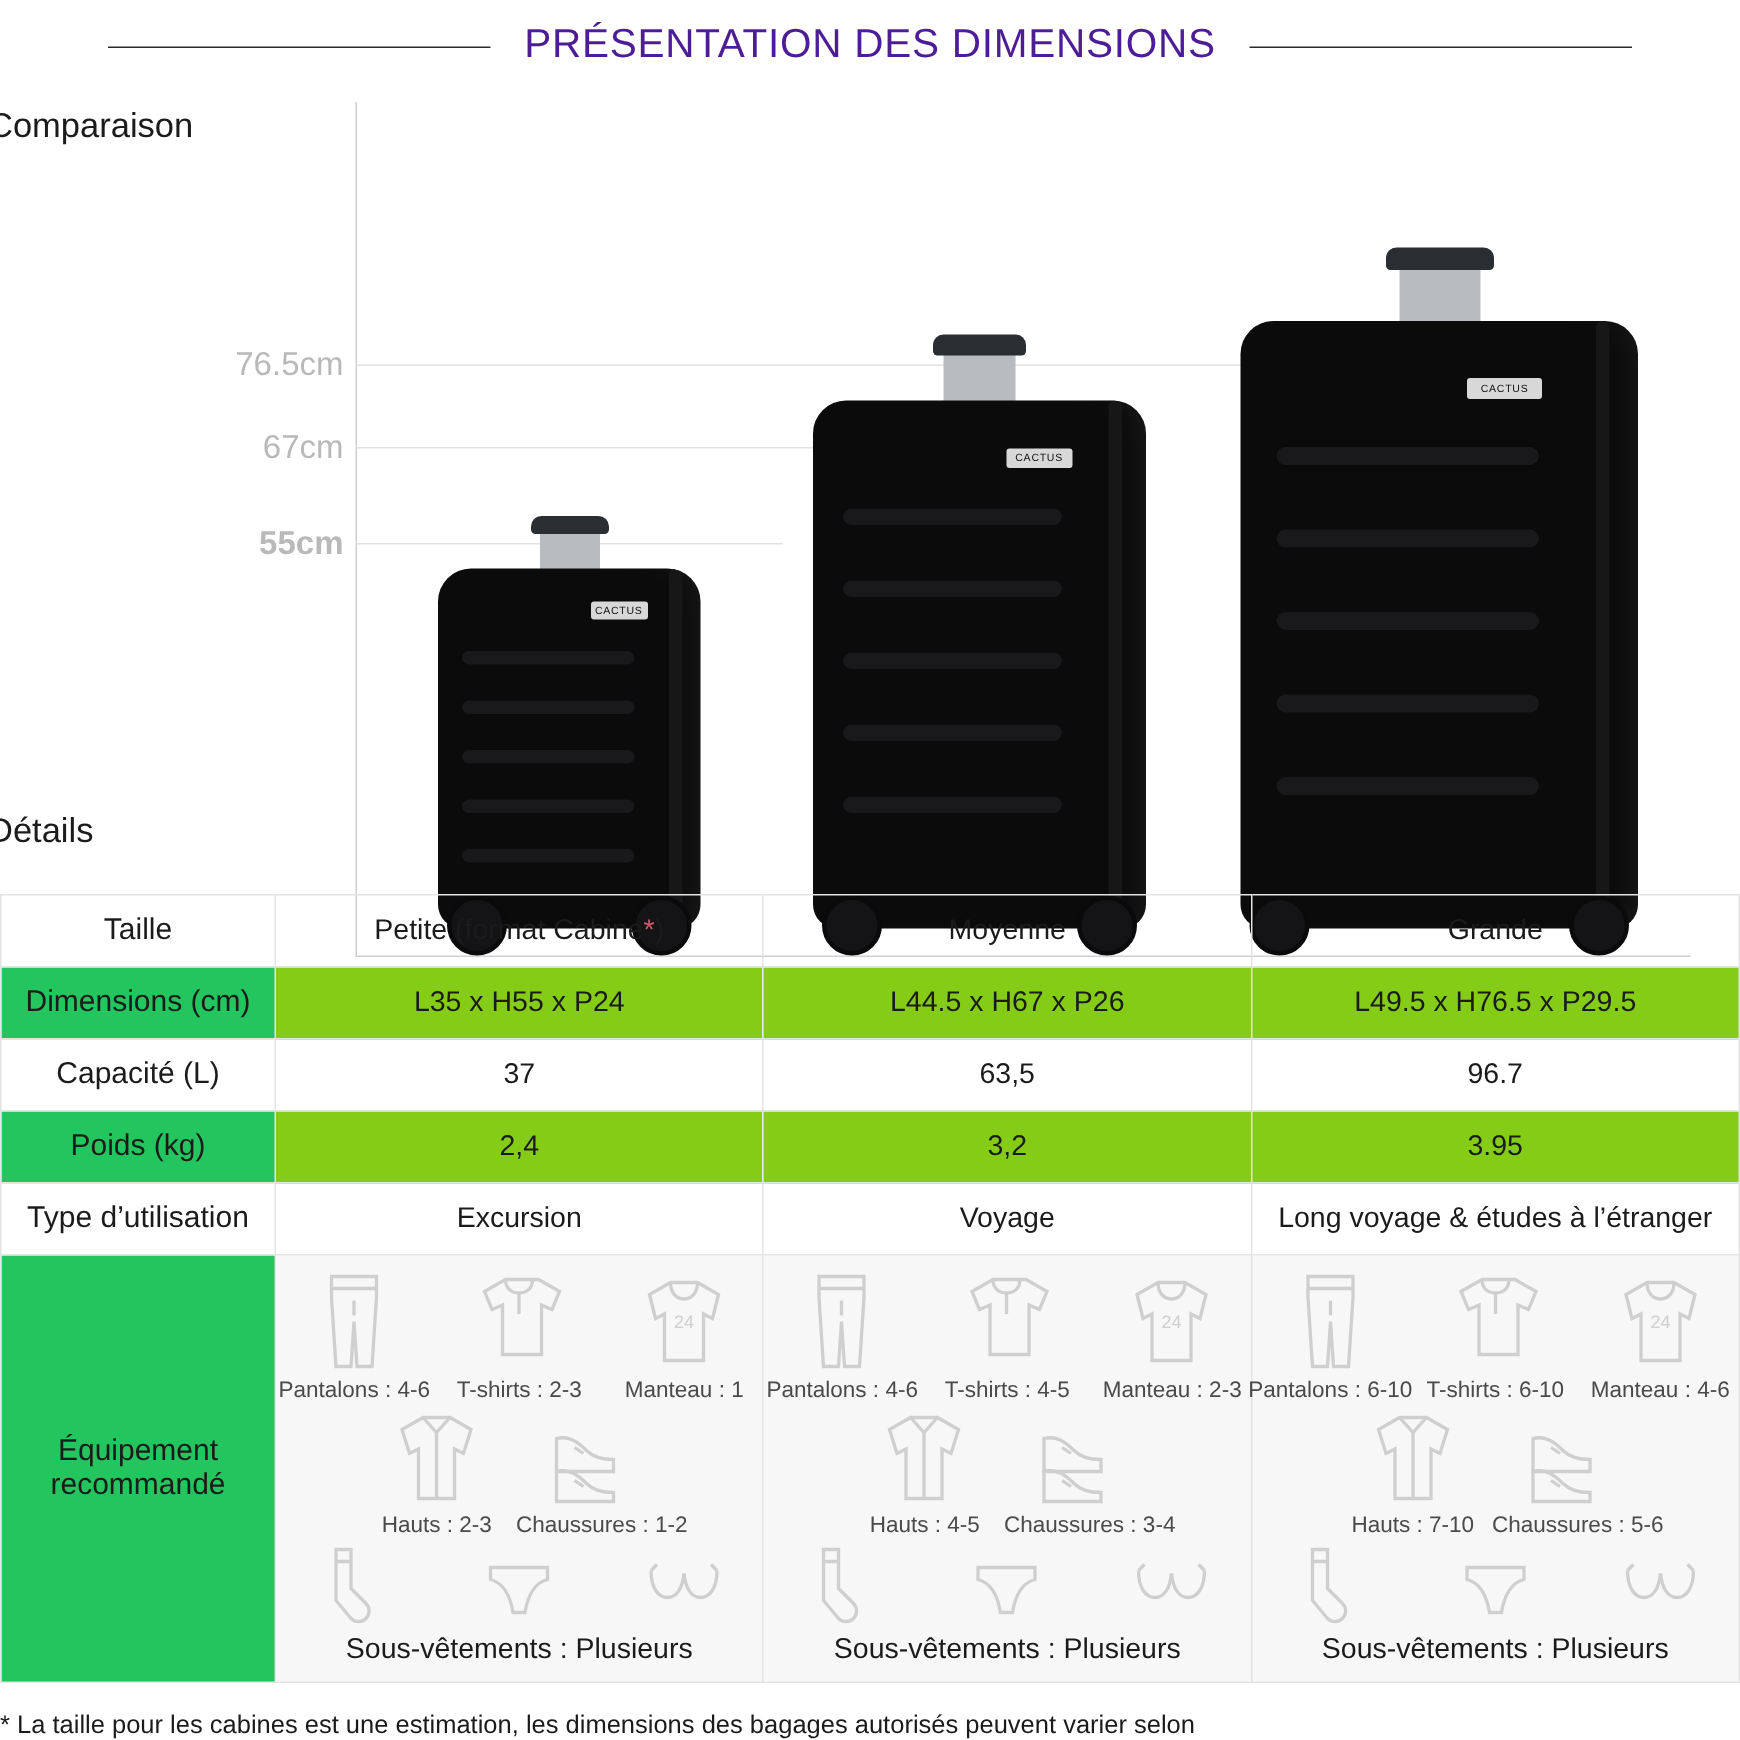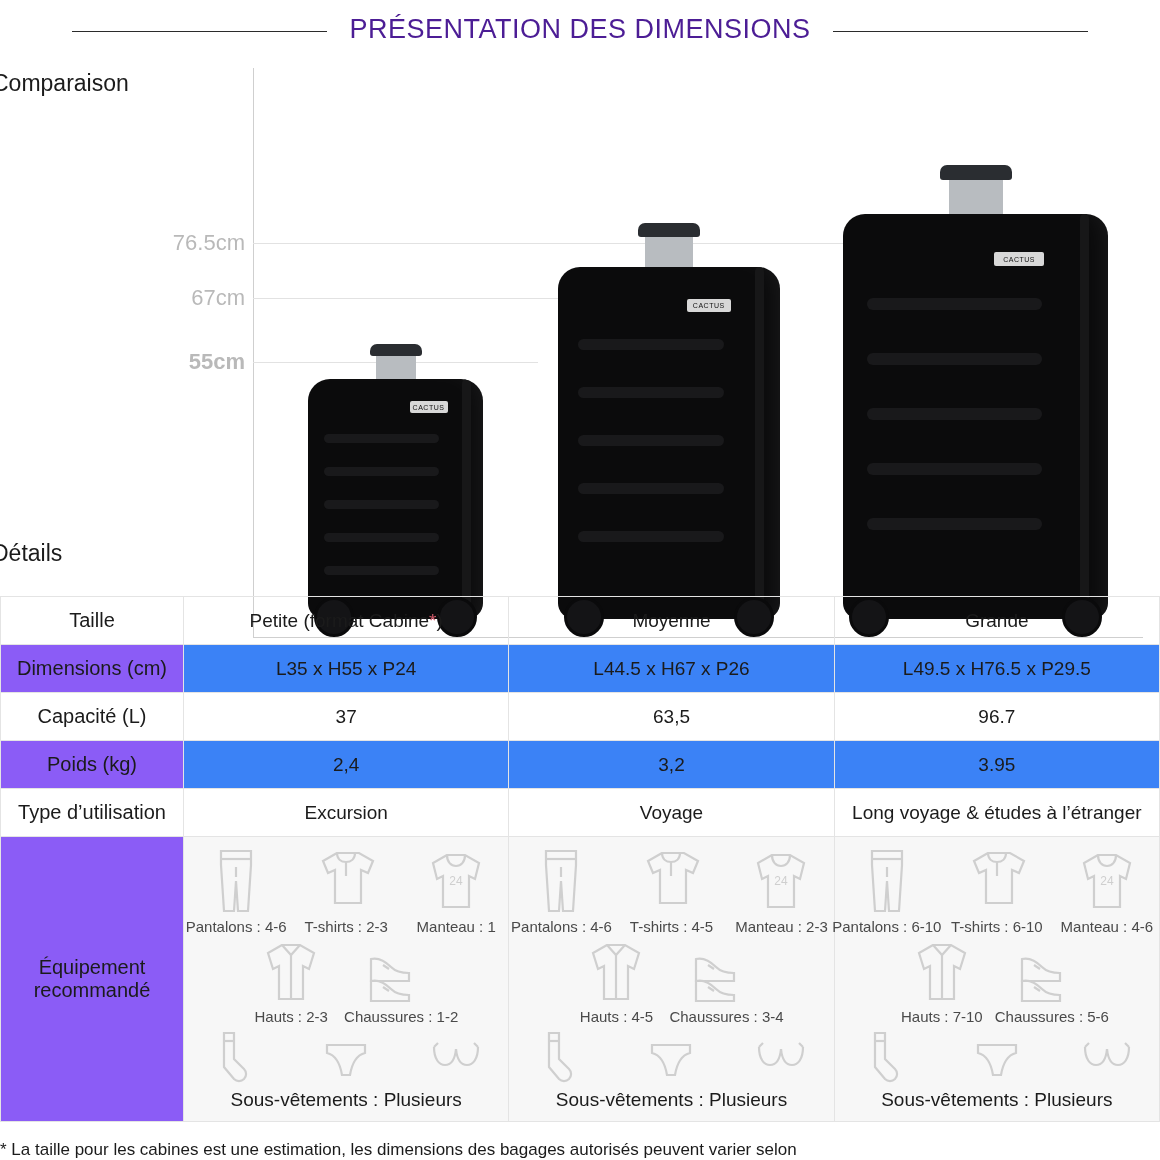--- a/index.html
+++ b/index.html
@@ -50,21 +50,21 @@
     position: absolute;
     font-size: 23px;
     color: #1b1b1b;
     white-space: nowrap;
   }
   .label-comparaison { left: -8px; top: 12px; }
   .label-details { left: -8px; top: 482px; }
 
   .chart {
     position: absolute;
-    left: 253px;
+    left: 237px;
     top: 10px;
     width: 890px;
     height: 570px;
   }
   .axis-v {
     position: absolute;
     left: 0;
     top: 0;
     width: 1px;
     height: 570px;
@@ -183,22 +183,22 @@
     font-weight: normal;
     font-size: 19px;
     color: #1b1b1b;
     padding: 12px 6px;
   }
   table.dims .rowhead {
     width: 170px;
     font-size: 20px;
     background: #ffffff;
   }
-  table.dims tr.alt td { background: #3b82f6; }
-  table.dims tr.alt td.rowhead { background: #8b5cf6; margin-left: 40px; }
+  table.dims tr.alt td { background: #84cc16; }
+  table.dims tr.alt td.rowhead { background: #22c55e; margin-left: 40px; }
   .star { color: #d15a6a; }
 
   .equip-cell {
     padding: 8px 4px 10px 4px !important;
     background: #f7f7f7 !important;
   }
   .equip-grid {
     display: flex;
     flex-direction: column;
     gap: 2px;

